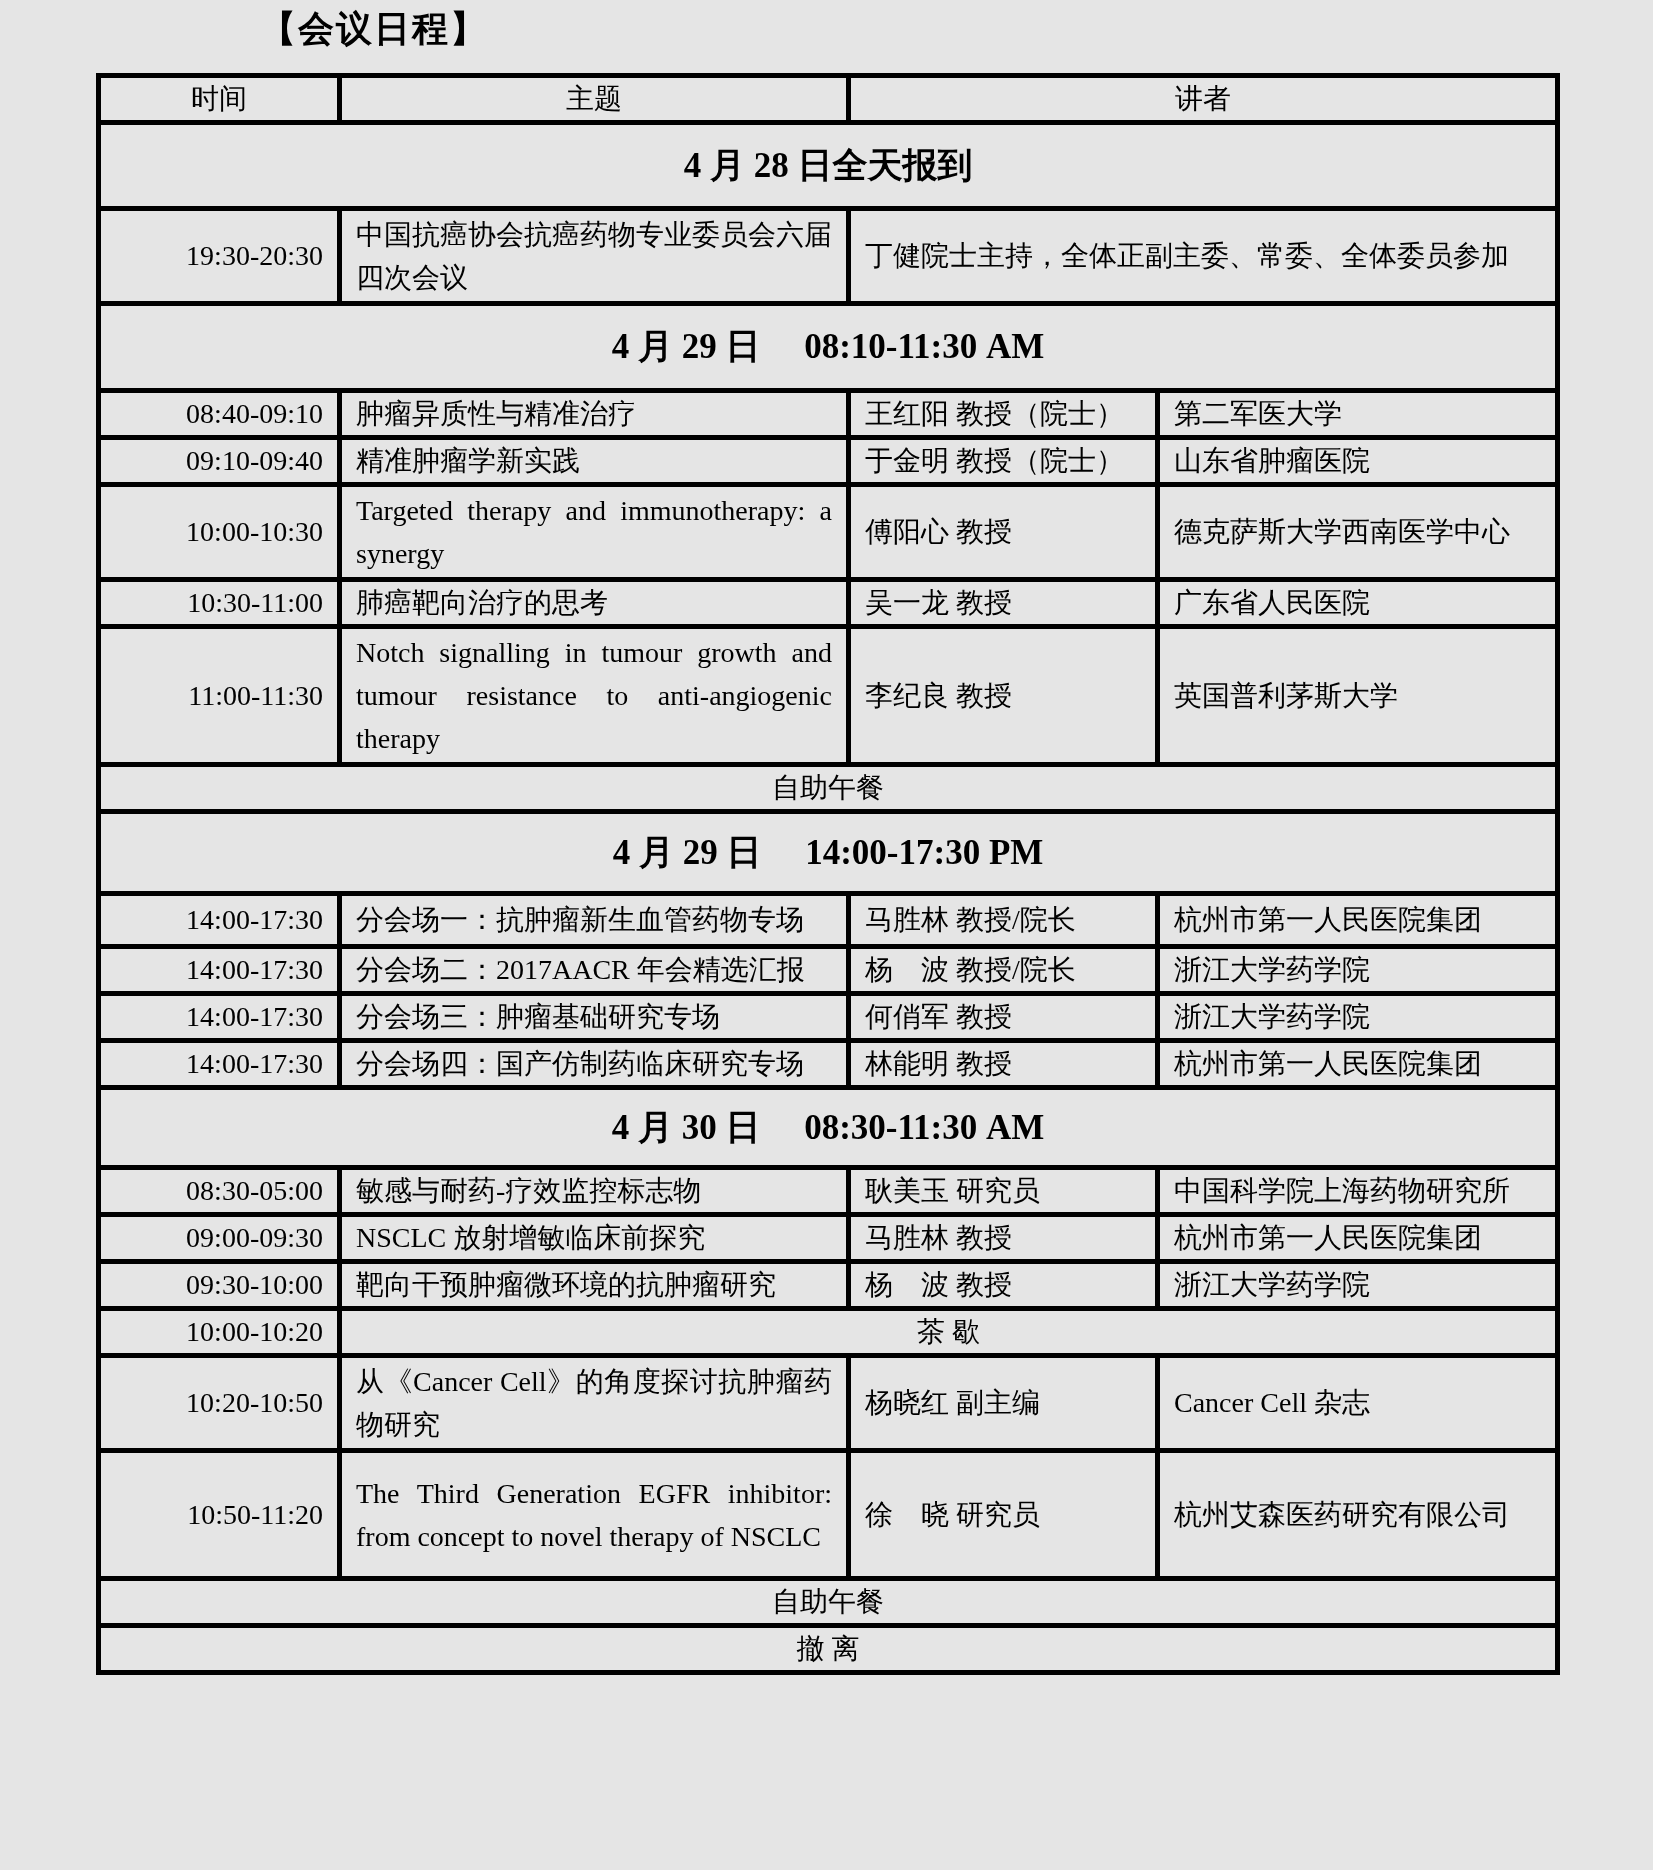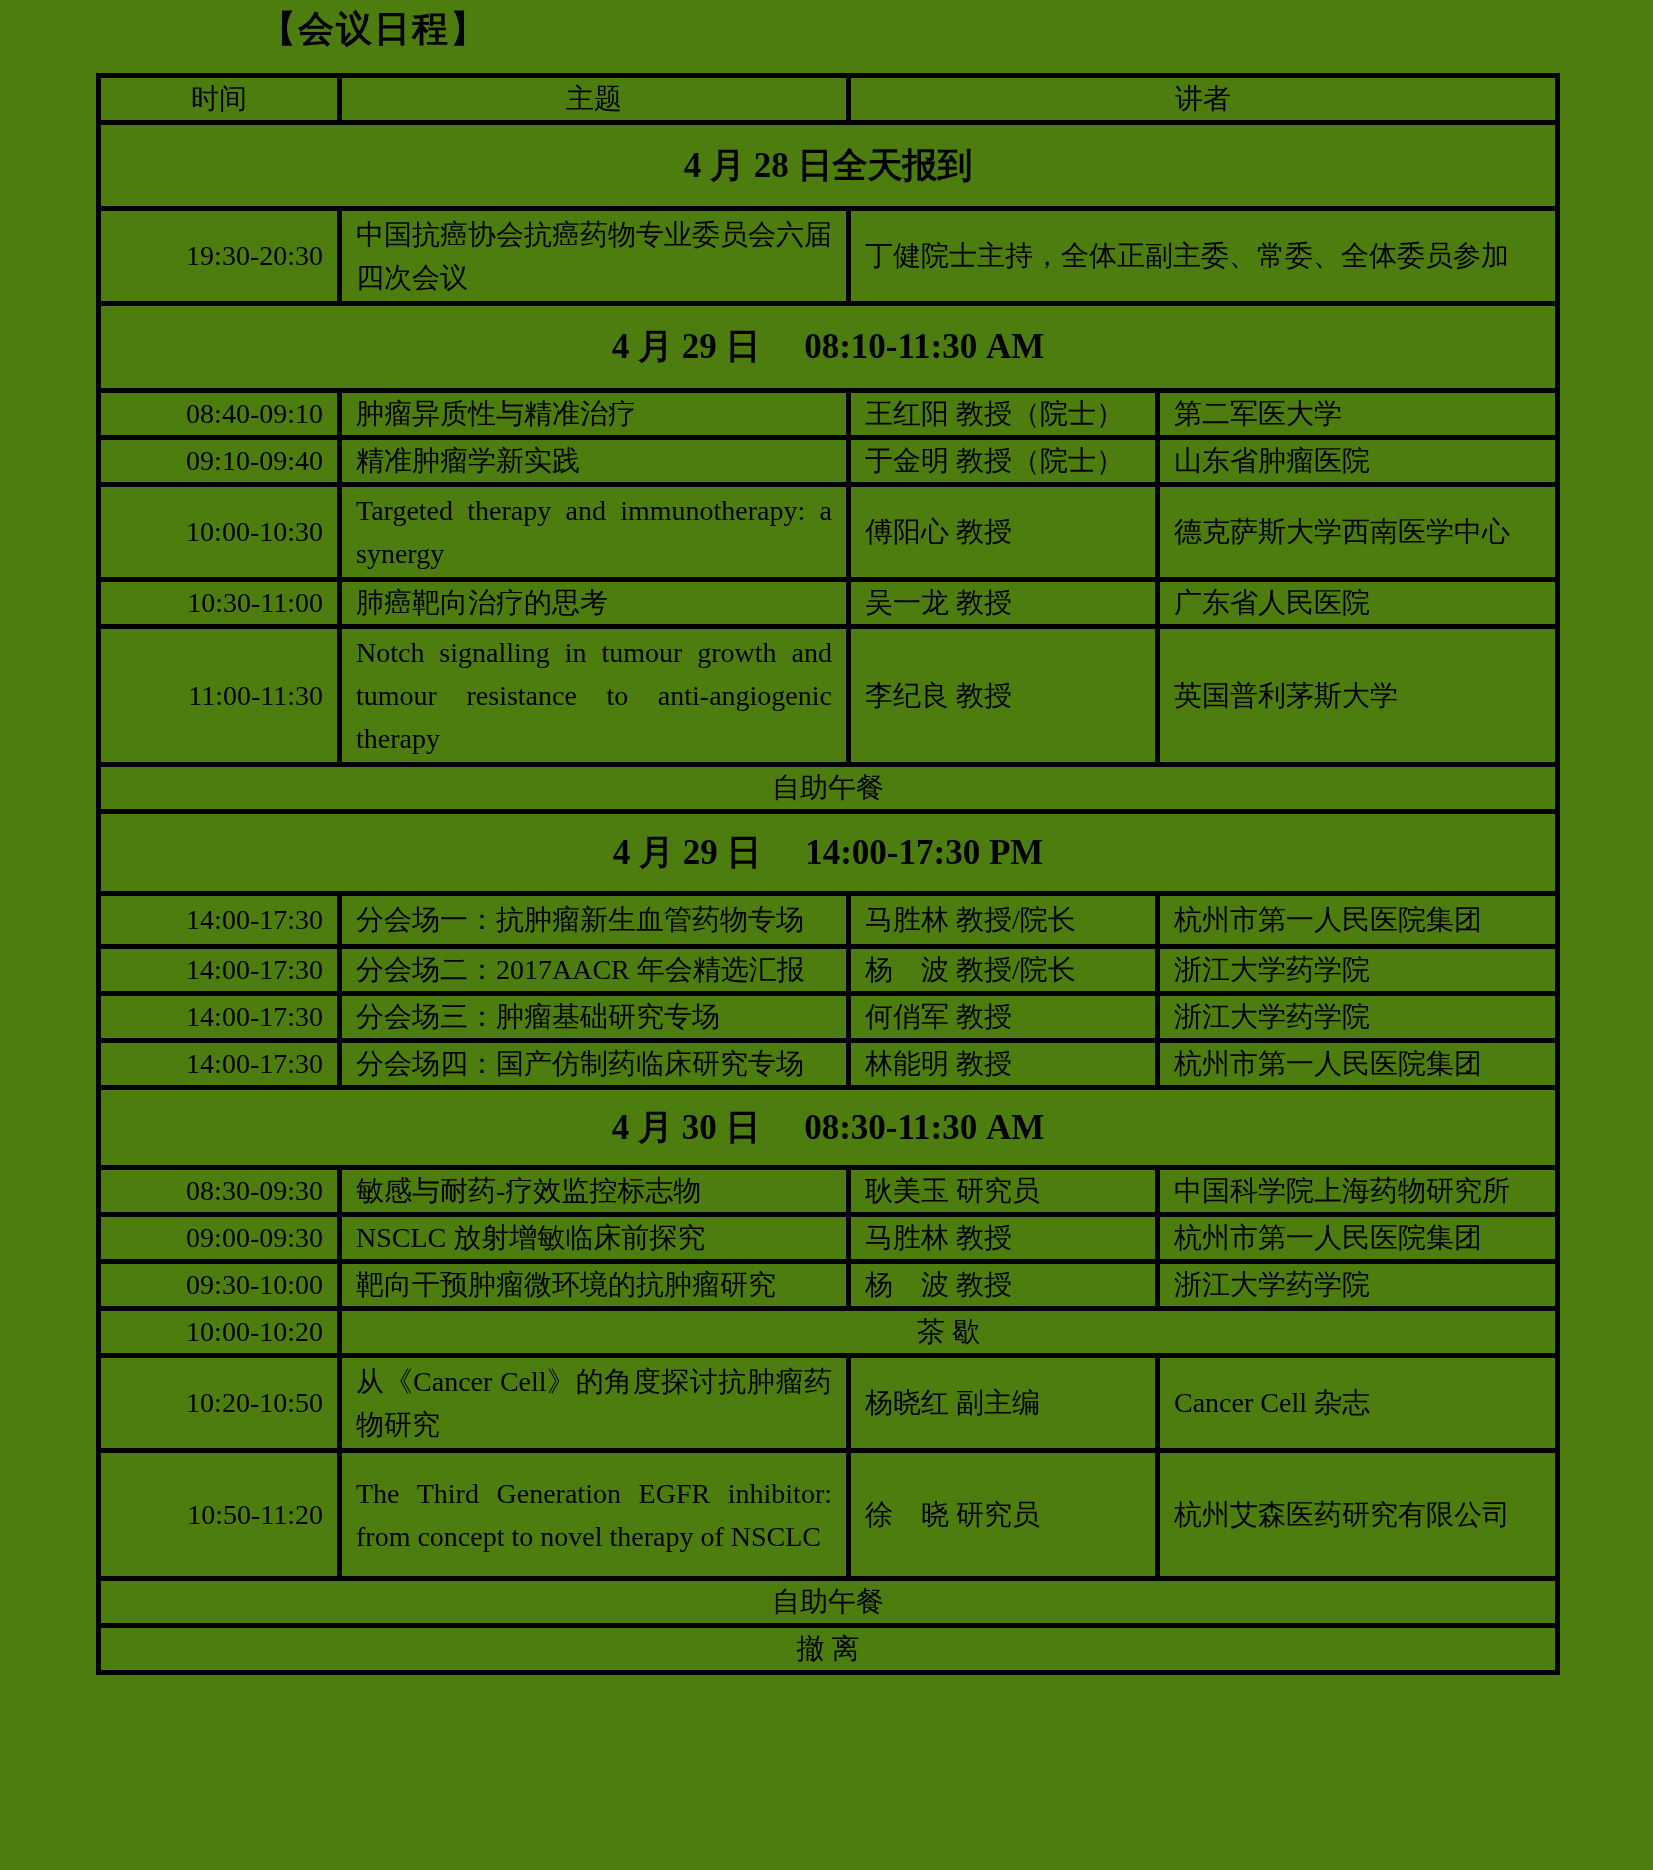--- a/index.html
+++ b/index.html
@@ -1,20 +1,20 @@
 <!DOCTYPE html>
 <html><head>
 <meta charset="utf-8">
 <style>
   html, body { margin: 0; padding: 0; background: #ffffff; }
   .page {
     position: relative;
     width: 1653px;
     height: 1870px;
-    background: #4d7c0f;
+    background: #e5e5e5;
     color: #000000;
     font-family: "Liberation Serif", "DejaVu Serif", serif;
     overflow: hidden;
   }
   .doc-title {
     position: absolute;
     left: 260px;
     top: 5px;
     font-family: "Liberation Sans", "DejaVu Sans", sans-serif;
     font-weight: 700;
@@ -158,21 +158,21 @@
       <td>林能明 教授</td>
       <td>杭州市第一人民医院集团</td>
     </tr>
 
 
     <tr style="height:80px">
       <td class="day" colspan="4">4 月 30 日　 08:30-11:30 AM</td>
     </tr>
 
     <tr style="height:45px">
-      <td class="time">08:30-09:30</td>
+      <td class="time">08:30-05:00</td>
       <td class="topic">敏感与耐药-疗效监控标志物</td>
       <td>耿美玉 研究员</td>
       <td>中国科学院上海药物研究所</td>
     </tr>
 
     <tr style="height:41px">
       <td class="time">09:00-09:30</td>
       <td class="topic">NSCLC 放射增敏临床前探究</td>
       <td>马胜林 教授</td>
       <td>杭州市第一人民医院集团</td>

